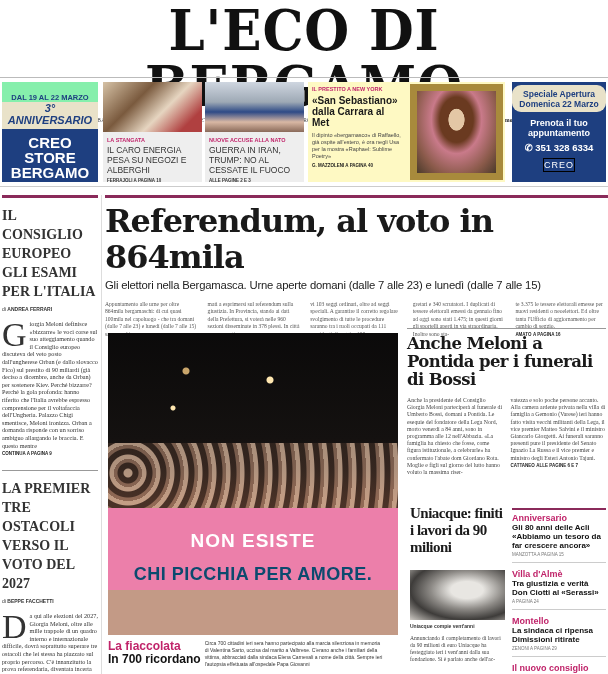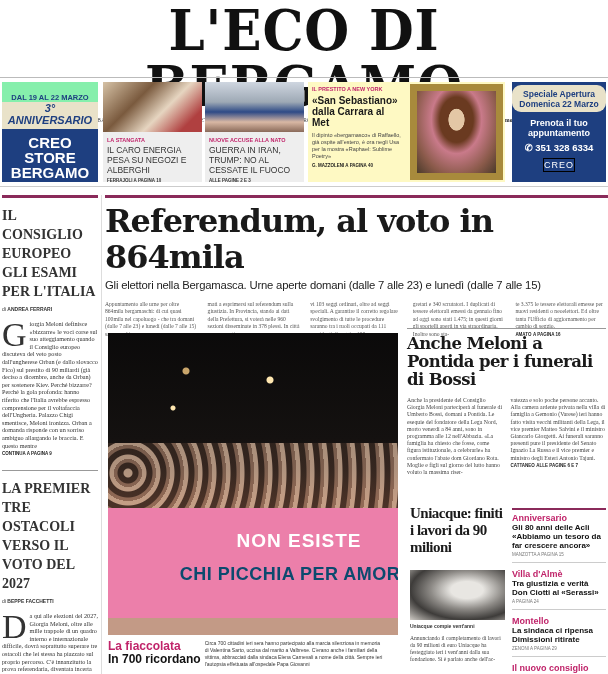--- a/index.html
+++ b/index.html
@@ -60,21 +60,21 @@
   .main { position: absolute; left: 105px; top: 195px; width: 503px; }
   .main .pinkbar { height: 3px; }
   .main .headline { font-family: "DejaVu Serif", serif; font-weight: bold; font-size: 32px; letter-spacing: -1px; line-height: 36px; margin-top: 5px; }
   .main .sub { font-family: "Liberation Sans", sans-serif; font-size: 11.3px; margin-top: 4px; letter-spacing: -0.2px; color: #222; }
   .cols5 { display: flex; gap: 10px; margin-top: 10px; }
   .cols5 div { flex: 1; font-size: 5.6px; line-height: 7.4px; color: #555; }
   .cols5 b { font-family: "Liberation Sans", sans-serif; font-size: 4.5px; color: #222; }
 
   .photo-main { position: absolute; left: 108px; top: 333px; width: 290px; height: 302px; overflow: hidden;
     background: linear-gradient(180deg, #0b0a0a 0%, #141110 35%, #2a1e1a 45%, #6a4030 55%, #8a5a48 65%, #c39a86 80%); }
-  .photo-main .banner { position: absolute; left: 0; top: 175px; width: 100%; height: 110px; background: #ec7faa; padding-left: 46px; }
+  .photo-main .banner { position: absolute; left: 0; top: 175px; width: 100%; height: 82px; background: #ec7faa; }
   .photo-main .banner .l1 { position: absolute; top: 22px; width: 100%; text-align: center; color: #fff; font-family: "Liberation Sans", sans-serif; font-weight: bold; font-size: 19px; letter-spacing: 1px; }
   .photo-main .banner .l2 { position: absolute; top: 56px; width: 100%; text-align: center; color: #0c4a6e; font-family: "Liberation Sans", sans-serif; font-weight: bold; font-size: 18px; letter-spacing: 0.5px; }
   .photo-main .lights { position: absolute; left: 0; top: 0; width: 100%; height: 170px;
     background: radial-gradient(circle at 65px 75px, #ffe7b0 0 2px, transparent 3px), radial-gradient(circle at 162px 47px, #ffe7b0 0 3px, transparent 4px), radial-gradient(circle at 78px 38px, #c9a56b 0 3px, transparent 4px); }
   .photo-main .crowd { position: absolute; left: 0; top: 110px; width: 100%; height: 70px;
     background: repeating-radial-gradient(circle at 20px 30px, #e8c4a8 0 4px, #3a2a22 5px 10px, #a07a64 11px 14px); opacity: 0.7; }
   .caption-main { position: absolute; left: 108px; top: 640px; width: 290px; display: flex; gap: 4px; }
   .caption-main .kick { font-family: "Liberation Sans", sans-serif; font-weight: bold; font-size: 12px; color: #c0246a; line-height: 13px; }
   .caption-main .hd { font-family: "Liberation Sans", sans-serif; font-weight: bold; font-size: 12px; color: #111; line-height: 13px; }
   .caption-main .tx { font-family: "Liberation Sans", sans-serif; font-size: 5px; line-height: 7px; color: #333; width: 180px; }

